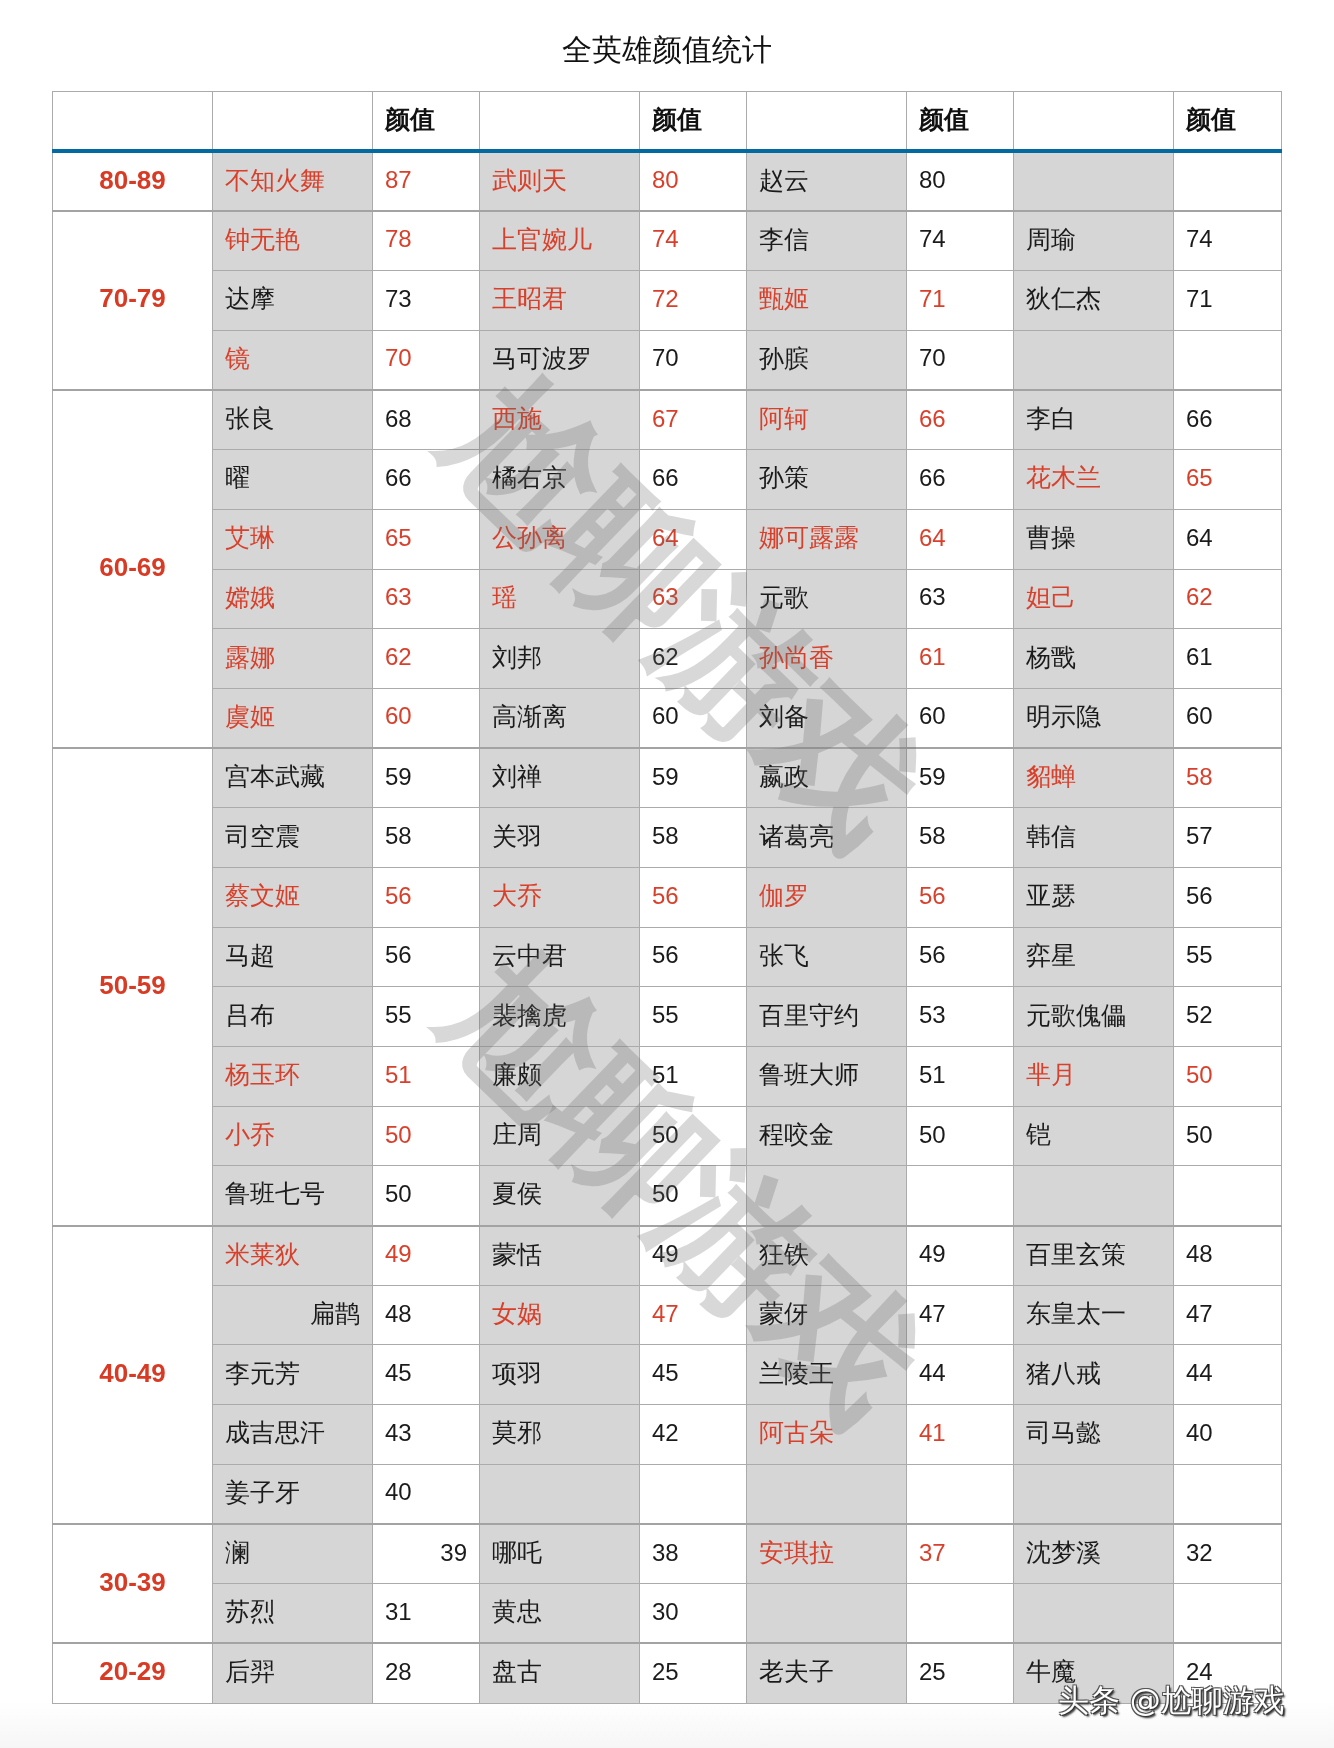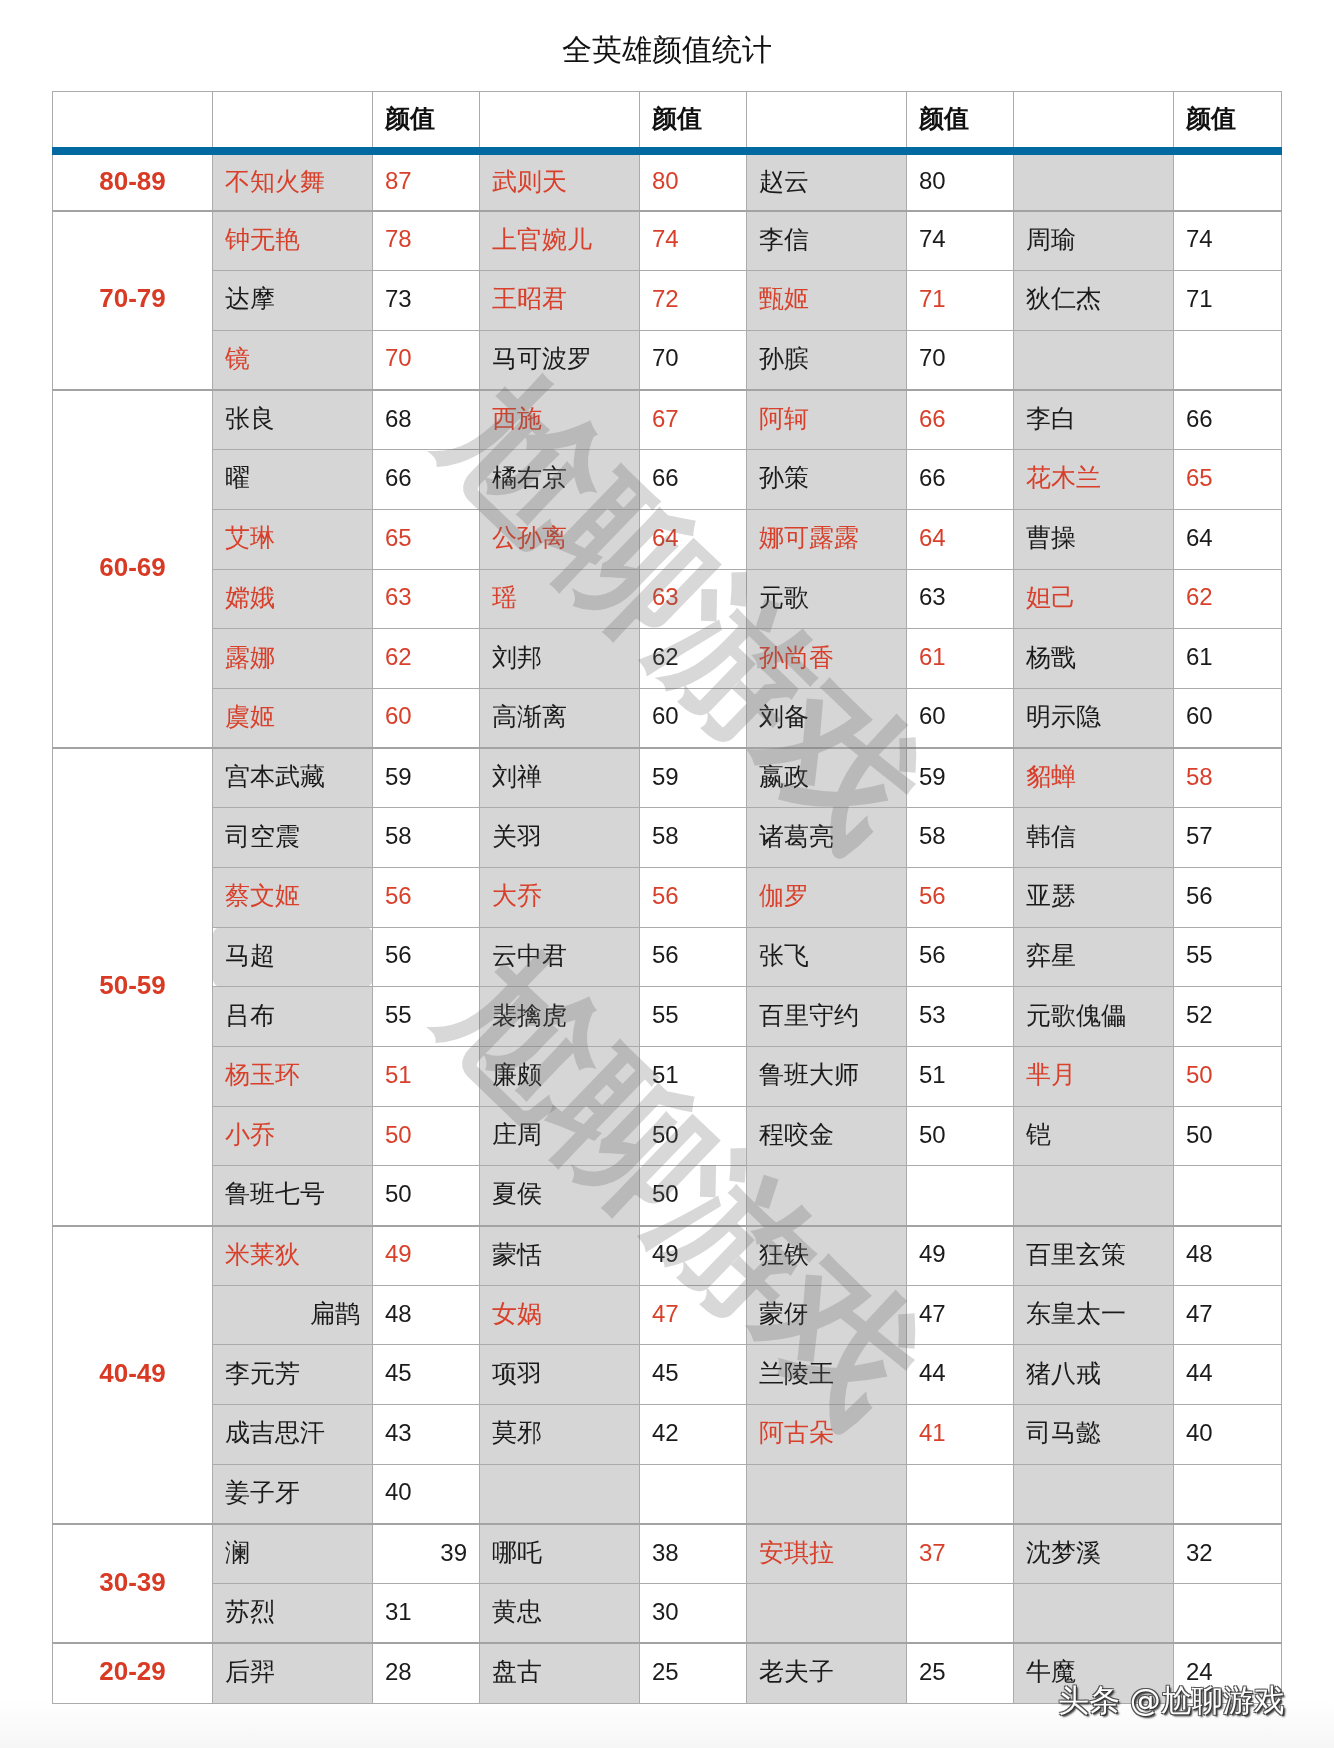--- a/index.html
+++ b/index.html
@@ -17,21 +17,21 @@
     border-collapse:collapse; table-layout:fixed;
   }
   table.stats tr { height:59.7px; }
   table.stats td {
     border:1px solid #ababab; padding:0 12px 3px 12px;
     font-size:25px; color:#1b1b1b; white-space:nowrap; overflow:hidden;
     vertical-align:middle; background:#fff;
   }
   table.stats td.nm { background:#d6d6d6; font-size:25px; }
   table.stats td.val { font-size:24px; }
-  table.stats tr.hdr td { font-weight:bold; font-size:25px; color:#111; border-bottom:8px solid #0369a1; }
+  table.stats tr.hdr td { font-weight:bold; font-size:25px; color:#111; border-bottom:4px solid #0369a1; }
   table.stats td.grp {
     text-align:center; font-weight:bold; color:#d83a24; font-size:26px; padding:0 4px 3px 4px;
   }
   table.stats tr.gs td { border-top:2px solid #a3a3a3; }
   table.stats td.red { color:#d8402b; }
   table.stats td.right { text-align:right; }
   .wm {
     position:absolute; pointer-events:none; white-space:nowrap;
     font-size:150px; font-weight:bold; letter-spacing:-4px;
     color:rgba(105,105,105,0.26);
@@ -209,21 +209,21 @@
       <td class="nm red" style="color: rgb(216, 64, 43); background: rgb(214, 214, 214);">蔡文姬</td>
       <td class="val red" style="color: rgb(216, 64, 43);">56</td>
       <td class="nm red" style="color: rgb(216, 64, 43); background: rgb(214, 214, 214);">大乔</td>
       <td class="val red" style="color: rgb(216, 64, 43);">56</td>
       <td class="nm red" style="color: rgb(216, 64, 43); background: rgb(214, 214, 214);">伽罗</td>
       <td class="val red" style="color: rgb(216, 64, 43);">56</td>
       <td class="nm" style="background: rgb(214, 214, 214);">亚瑟</td>
       <td class="val">56</td>
     </tr>
     <tr>
-      <td class="nm" style="background: rgb(214, 214, 214); border-radius: 8px;">马超</td>
+      <td class="nm" style="background: rgb(214, 214, 214);">马超</td>
       <td class="val">56</td>
       <td class="nm" style="background: rgb(214, 214, 214);">云中君</td>
       <td class="val">56</td>
       <td class="nm" style="background: rgb(214, 214, 214);">张飞</td>
       <td class="val">56</td>
       <td class="nm" style="background: rgb(214, 214, 214);">弈星</td>
       <td class="val">55</td>
     </tr>
     <tr>
       <td class="nm" style="background: rgb(214, 214, 214);">吕布</td>

